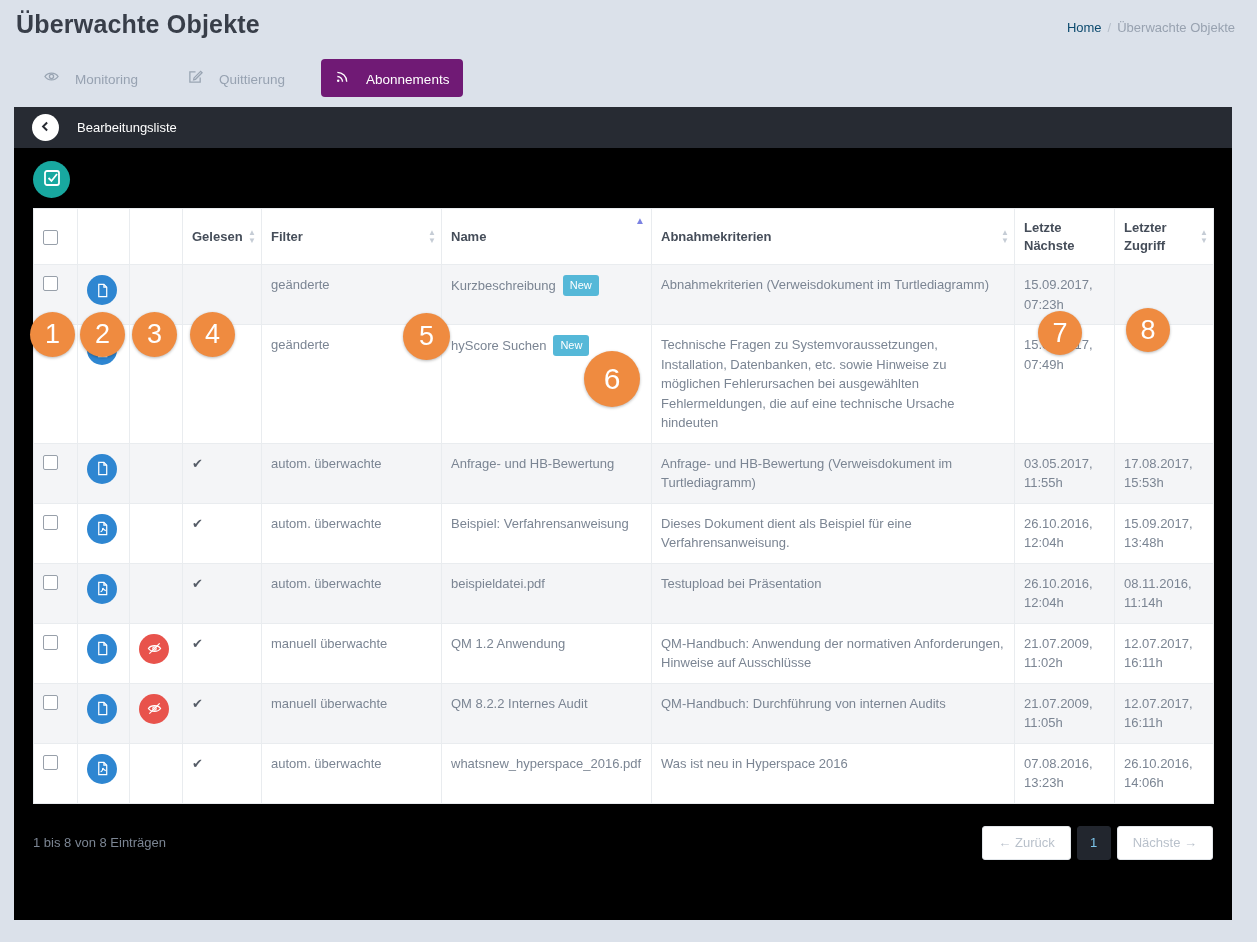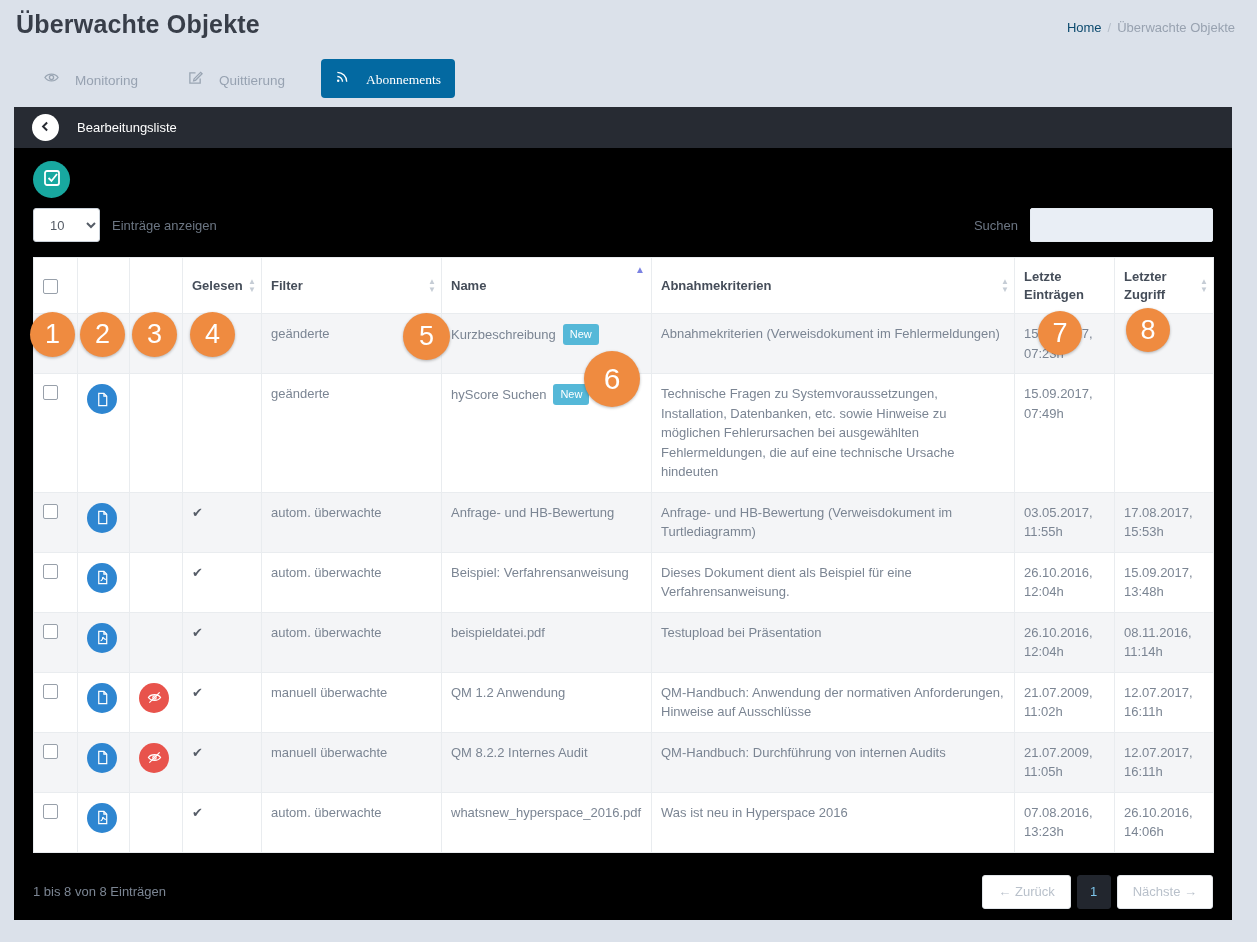--- a/index.html
+++ b/index.html
@@ -14,21 +14,21 @@
   
   .topbar { position:absolute; left:0; top:0; width:100%; height:55px; }
   .page-title { position:absolute; left:16px; top:10px; font-size:25px; font-weight:700; color:#383e49; letter-spacing:.2px; }
   .breadcrumb { position:absolute; right:22px; top:20px; font-size:13px; color:#98a2b0; }
   .breadcrumb .bc-home { color:#0c4a6e; cursor:pointer; }
   .breadcrumb .bc-sep { margin:0 6px; color:#b6bfca; }
   
   .tabs { position:absolute; left:30px; top:59px; display:flex; align-items:center; }
   .tab { display:flex; align-items:flex-end; gap:16px; font-size:13.5px; color:#97a2b1; padding:10px 14px; margin-right:22px; cursor:pointer; border-radius:4px; }
   .tab svg { width:15px; height:15px; stroke:#9aa5b3; fill:none; stroke-width:1.4; }
-  .tab.active { background:#0369a1; color:#fff;font-family:Liberation Serif, serif; }
+  .tab.active { background:#701a75; color:#fff; }
   .tab.active svg { stroke:#fff; }
   
   .panel { position:absolute; left:14px; top:107px; width:1218px; height:813px; background:#000000; }
   .panel-head { height:41px; background:#272b33; display:flex; align-items:center; padding-left:18px; }
   .back-btn { width:27px; height:27px; border-radius:50%; background:#fff; border:none; display:flex; align-items:center; justify-content:center; cursor:pointer; }
   .back-btn svg { width:13px; height:13px; stroke:#272b33; stroke-width:2.4; fill:none; }
   .panel-head-title { color:#fff; font-size:13px; margin-left:18px; font-weight:400; }
   .panel-body { position:relative; padding:0 19px; }
   
   .teal-btn { margin:13px 0 10px 0; width:37px; height:37px; border-radius:50%; background:#18a8a0; border:none; display:flex; align-items:center; justify-content:center; cursor:pointer; }
@@ -114,30 +114,20 @@
   </div>
 
   <div class="panel-body">
     <button class="teal-btn">
       <span><svg viewBox="0 0 18 18">
             <rect x="2" y="2" width="14" height="14" rx="2"></rect>
             <polyline points="5.5,9 8.5,12 14,5"></polyline>
           </svg></span>
     </button>
 
-    <div class="controls">
-      <select class="page-size">
-        <option>10</option>
-      </select>
-      <span class="entries-label">Einträge anzeigen</span>
-      <div class="search-wrap">
-        <span class="search-label">Suchen</span>
-        <input class="search-input" type="text" value="" style="">
-      </div>
-    </div>
 
     <table class="grid">
       <colgroup>
         <col style="width:44px">
           <col style="width:52px">
           <col style="width:53px">
           <col style="width:79px">
         <col style="width:180px">
           <col style="width:210px">
           <col style="width:363px">
@@ -148,21 +138,21 @@
         <tr>
           <th>
               <input type="checkbox" class="rowcheck" style="">
             </th>
           <th></th>
           <th></th>
           <th><span>Gelesen</span><span class="sort-icons">▲<br>▼</span></th>
           <th><span>Filter</span><span class="sort-icons">▲<br>▼</span></th>
           <th><span>Name</span><span class="sort-asc-active">▲</span></th>
           <th><span>Abnahmekriterien</span><span class="sort-icons">▲<br>▼</span></th>
-          <th><span>Letzte Einträgen</span></th>
+          <th><span>Letzte Nächste</span></th>
           <th><span>Letzter Zugriff</span><span class="sort-icons">▲<br>▼</span></th>
         </tr>
       </thead>
       <tbody>
 
         <tr class="r-odd" style="height:55px">
           <td>
               <input type="checkbox" class="rowcheck" style="">
             </td>
           <td>
@@ -170,21 +160,21 @@
                 <svg viewBox="0 0 16 16">
                   <path d="M4 1.5 h5.5 L12.5 4.5 V14.5 H4 Z"></path>
                   <path d="M9.5 1.5 V4.5 H12.5"></path>
                 </svg>
               </span>
             </td>
           <td></td>
           <td></td>
           <td>geänderte</td>
           <td><span>Kurzbeschreibung</span><span class="badge-new">New</span></td>
-          <td>Abnahmekriterien (Verweisdokument im Fehlermeldungen)</td>
+          <td>Abnahmekriterien (Verweisdokument im Turtlediagramm)</td>
           <td class="c-date">15.09.2017, 07:23h</td>
           <td class="c-date"></td>
         </tr>
 
         <tr class="r-even" style="height:107px">
           <td>
               <input type="checkbox" class="rowcheck" style="">
             </td>
           <td>
               <span class="circle-icon blue">

